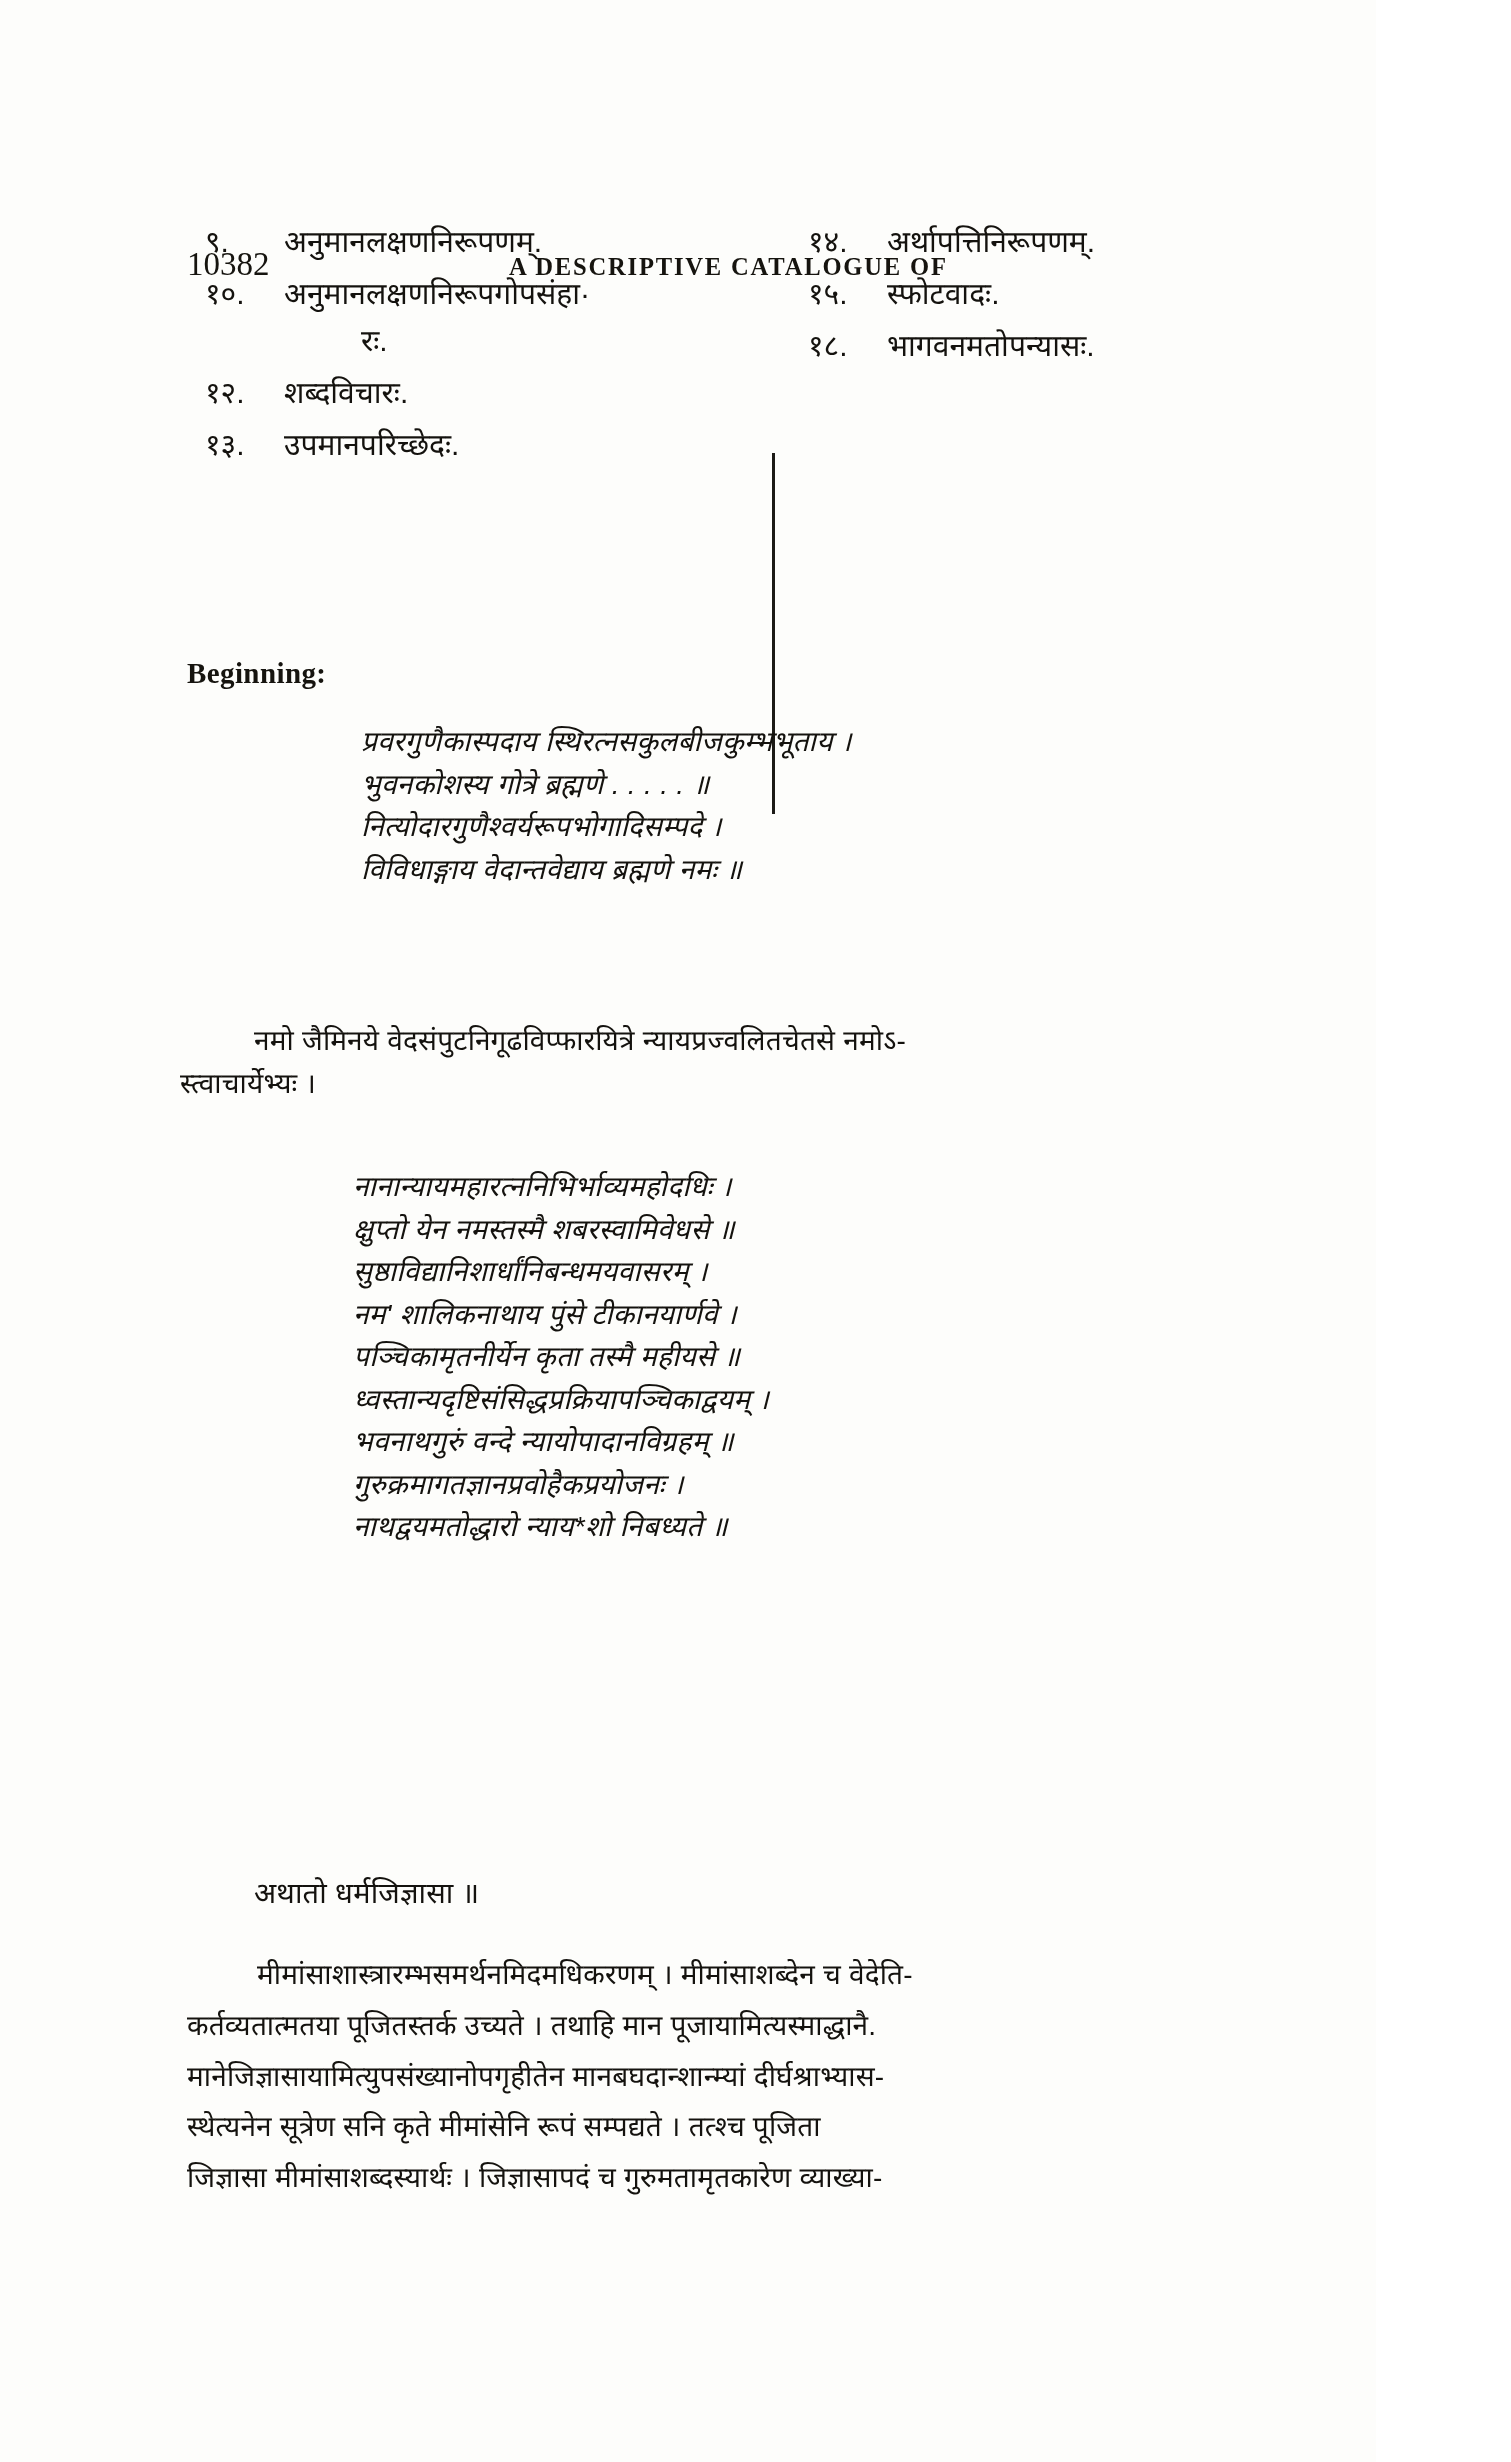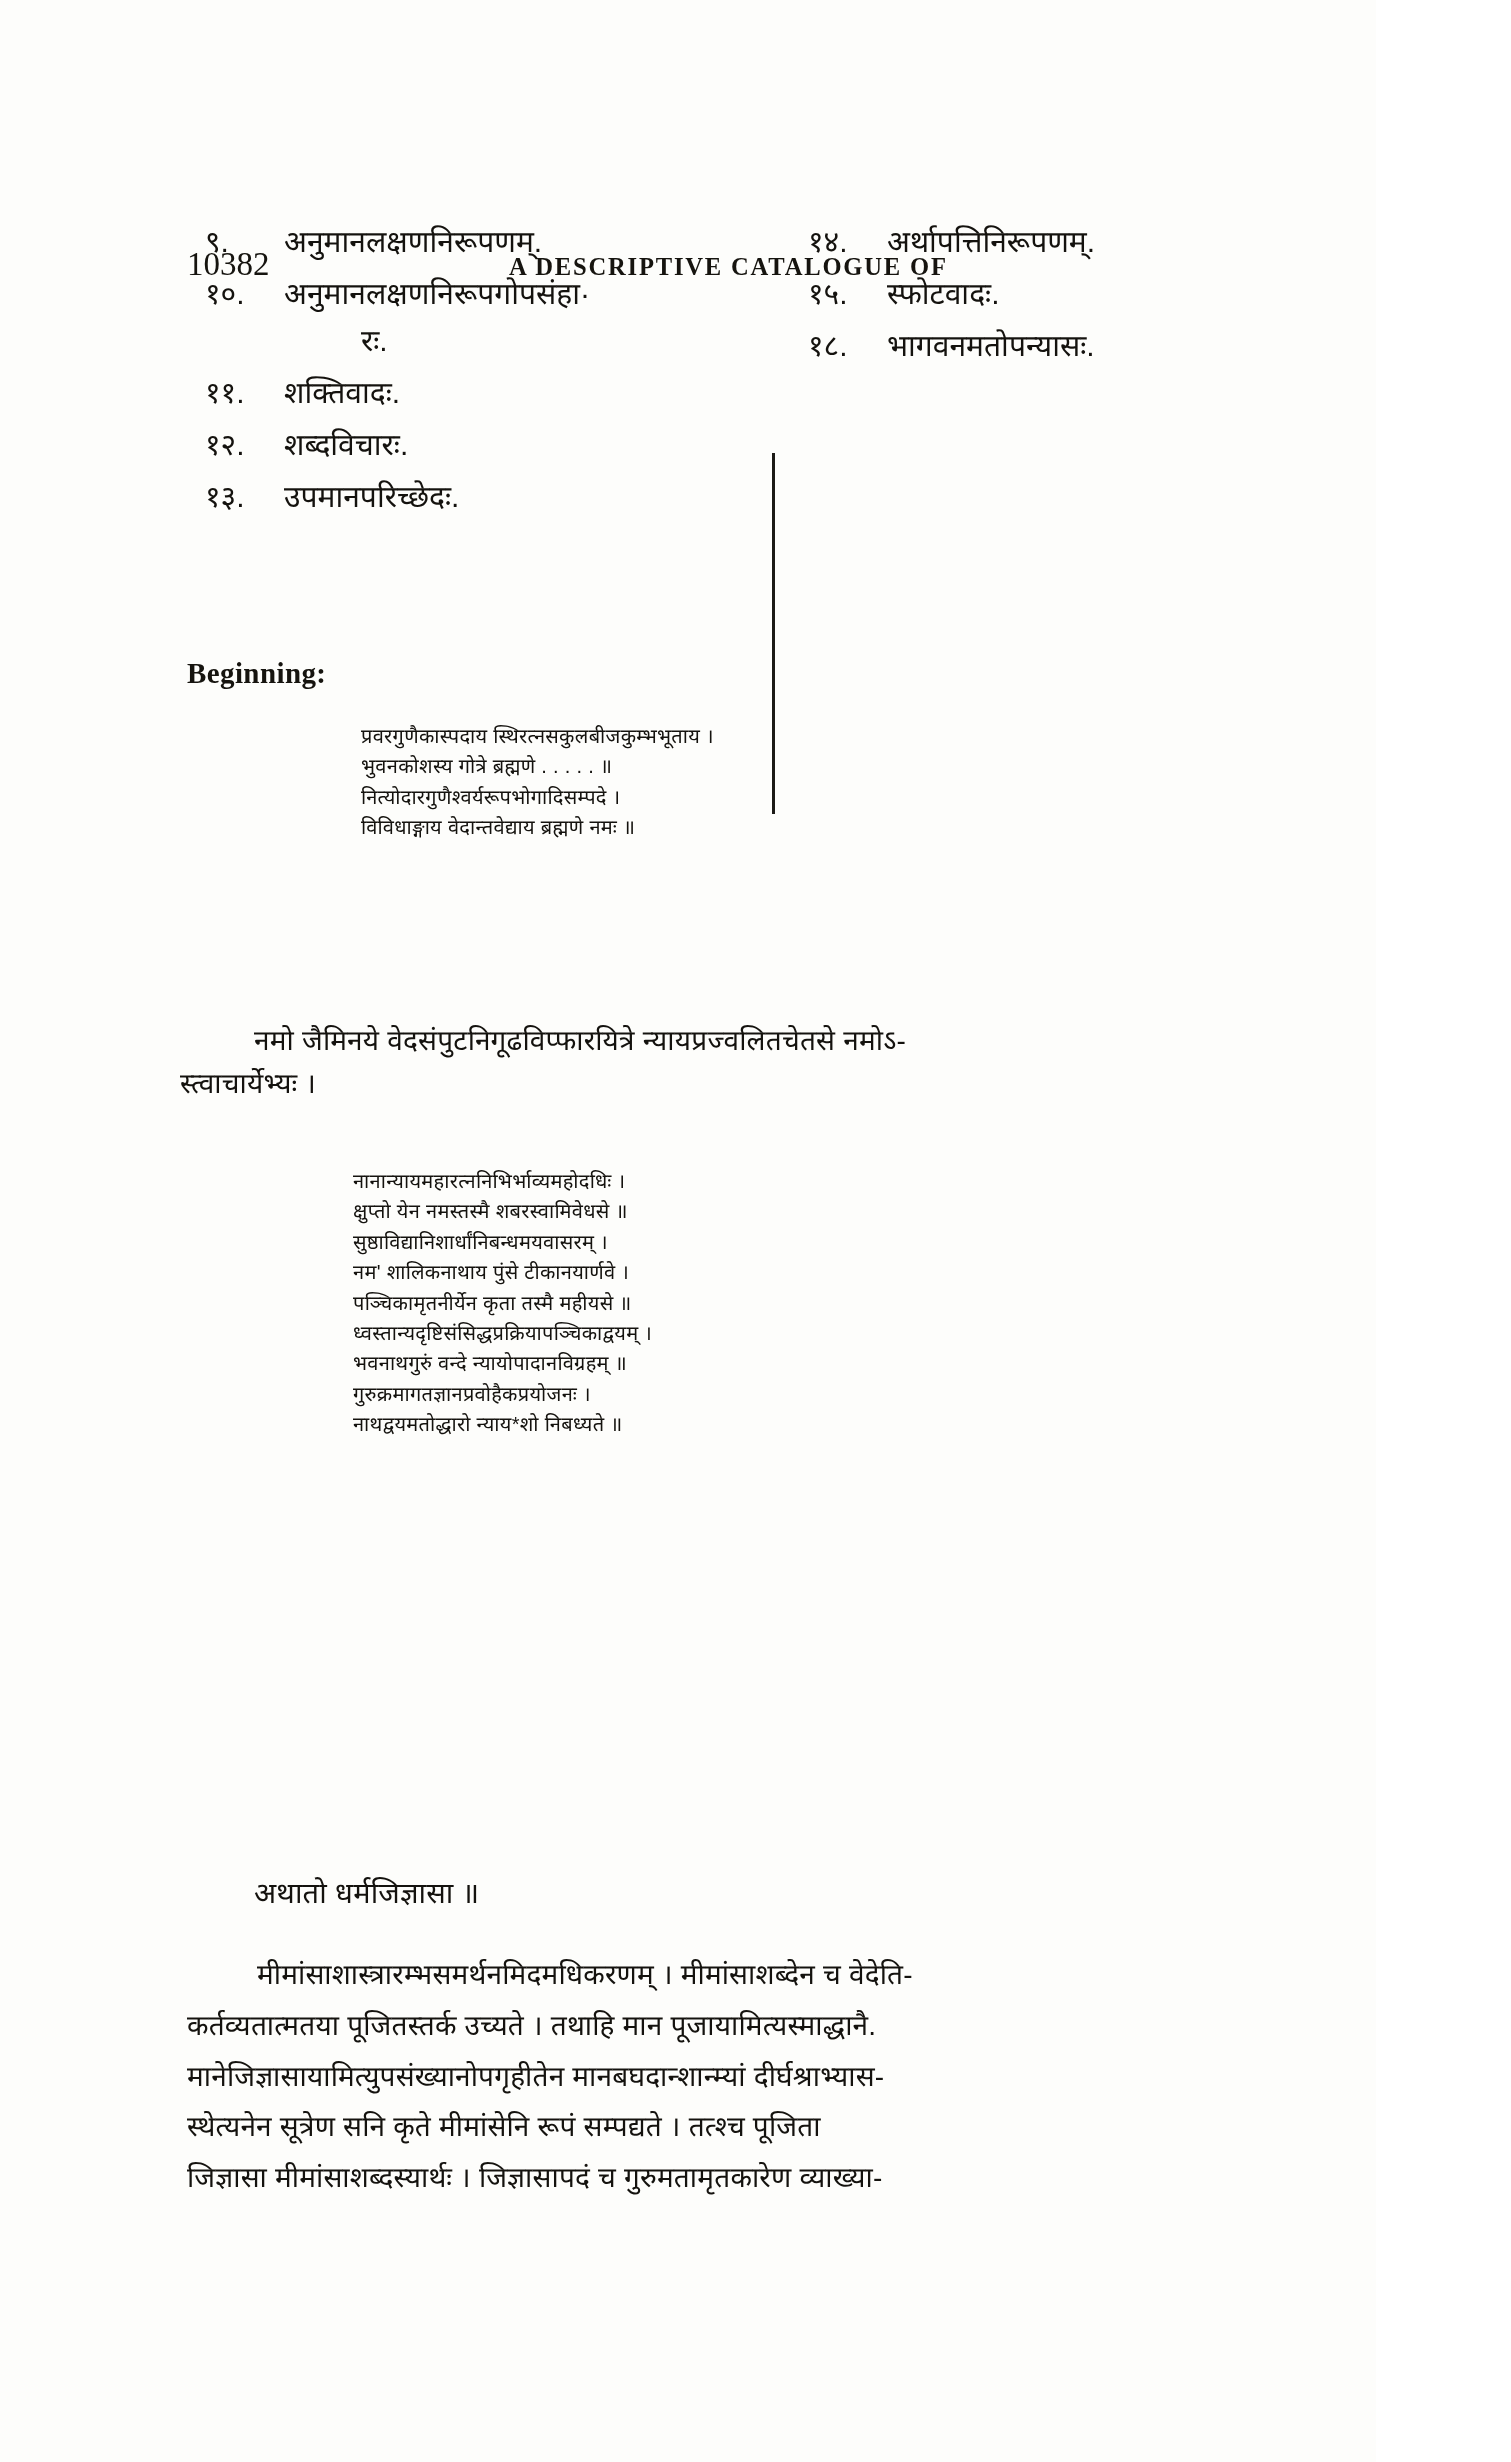--- a/index.html
+++ b/index.html
@@ -113,24 +113,25 @@
     color: #16140f;
   }
 
   
   .verse-block {
     position: absolute;
     font-family: "Liberation Sans", sans-serif;
     color: #14120e;
   }
   .verse-line {
-    font-size: 20px;
+    font-size: 28px;
     line-height: 1.52;
     white-space: nowrap;
     letter-spacing: 0.3px;
+    font-style: italic;
   }
   #verse1 { left: 361px; top: 721px; }
   #verse2 { left: 353px; top: 1166px; }
 
   .para {
     position: absolute;
     font-family: "Liberation Sans", sans-serif;
     font-size: 28px;
     line-height: 1.55;
     color: #14120e;
@@ -169,24 +170,20 @@
     <div class="toc-col left">
       <div class="toc-item">
         <span class="toc-num">९.</span>
         <span class="toc-text">अनुमानलक्षणनिरूपणम्.</span>
       </div>
       <div class="toc-item">
         <span class="toc-num">१०.</span>
         <span class="toc-text">अनुमानलक्षणनिरूपगोपसंहा·</span>
       </div>
       <div class="toc-cont">रः.</div>
-      <div class="toc-item">
-        <span class="toc-num">११.</span>
-        <span class="toc-text">शक्तिवादः.</span>
-      </div>
       <div class="toc-item">
         <span class="toc-num">१२.</span>
         <span class="toc-text">शब्दविचारः.</span>
       </div>
       <div class="toc-item">
         <span class="toc-num">१३.</span>
         <span class="toc-text">उपमानपरिच्छेदः.</span>
       </div>
     </div>
 

